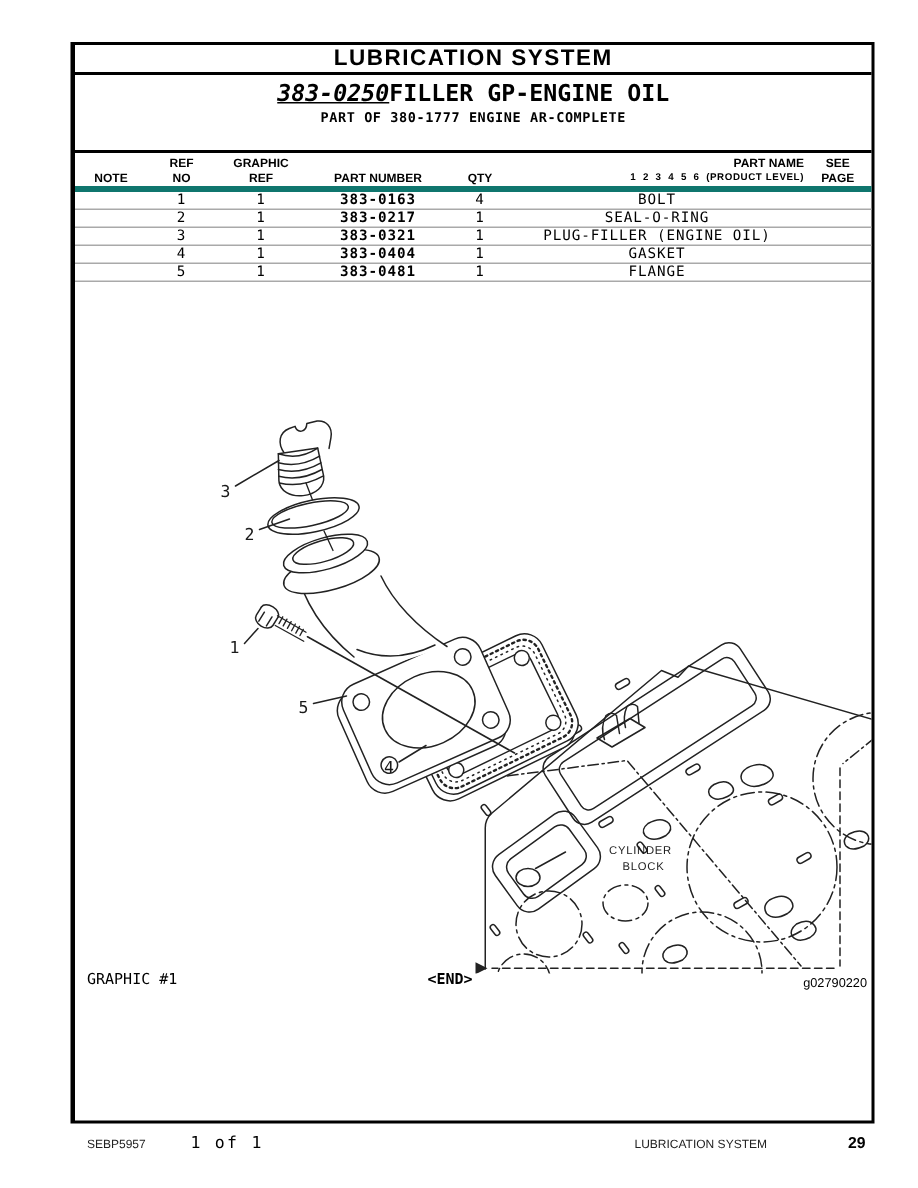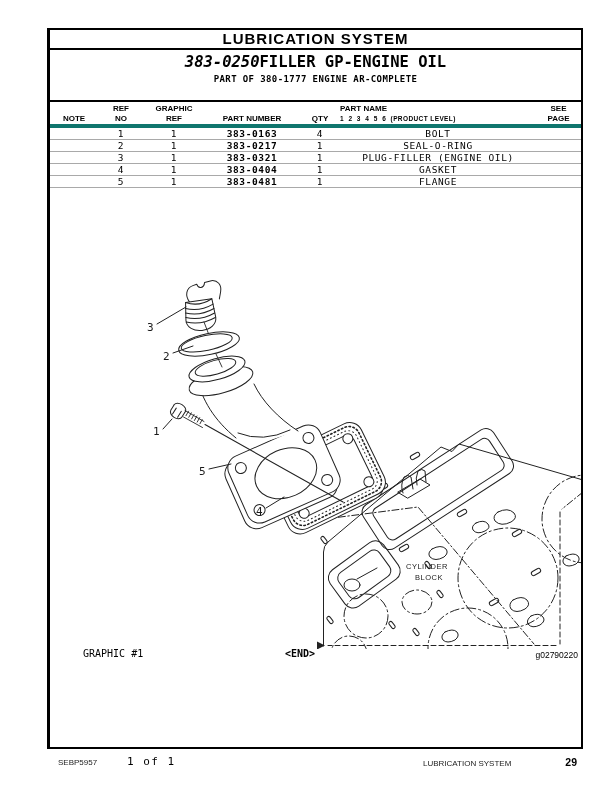--- a/index.html
+++ b/index.html
@@ -5,40 +5,40 @@
   html,body{margin:0;padding:0;background:#fff;}
   body{width:612px;height:792px;position:relative;overflow:hidden;
        font-family:"Liberation Sans",sans-serif;color:#000;}
   .page-box{position:absolute;left:47px;top:28px;width:536px;height:721px;
        border:2px solid #000;border-left:3px solid #000;box-sizing:border-box;background:#fff;}
   .title-bar{height:18px;border-bottom:2px solid #000;text-align:center;
        font-family:"Liberation Sans",sans-serif;font-weight:bold;font-size:15px;
        line-height:18px;letter-spacing:1px;}
   .main-title{margin-top:4px;text-align:center;
        font-family:"DejaVu Sans Mono",monospace;font-weight:bold;font-size:15.5px;line-height:17px;}
-  .main-title .pn{font-style:italic;margin-right:0;}
+  .main-title .pn{font-style:italic;margin-right:0;text-decoration:underline;}
   .sub-title{text-align:center;font-family:"DejaVu Sans Mono",monospace;
        font-weight:bold;font-size:9px;letter-spacing:.4px;margin-top:3px;}
   .meta-row{display:flex;justify-content:space-between;padding:0 9px 0 8px;margin-top:4px;
        font-family:"DejaVu Sans Mono",monospace;font-weight:bold;font-size:10.5px;}
   table.parts{position:absolute;left:0;top:70px;width:531px;border-collapse:collapse;
        table-layout:fixed;border-top:2px solid #000;}
   table.parts th{font-family:"Liberation Sans",sans-serif;font-weight:bold;font-size:8px;
        line-height:9.5px;padding:2px 0 1px 0;vertical-align:bottom;border-bottom:4px solid #0f766e;}
   table.parts th .hl1,table.parts th .hl2{display:block;}
-  th.col-name{text-align:left;}
+  th.col-name{text-align:right;}
   th.col-name .plevel{font-size:6.5px;font-weight:bold;white-space:pre;letter-spacing:.4px;}
   table.parts td{height:11px;line-height:11px;font-family:"DejaVu Sans Mono",monospace;
        font-size:9.5px;letter-spacing:.6px;text-align:center;padding:0;
        border-bottom:1px solid #a9a9a9;overflow:hidden;white-space:nowrap;}
   td.c-pnum{font-weight:bold;}
   td.c-name{text-align:left;padding-left:2px;}
   .diagram-svg{position:absolute;left:0;top:155px;}
   .caption-row span{position:absolute;top:618px;font-family:"DejaVu Sans Mono",monospace;font-size:10px;}
-  .cap-left{left:8px;margin-left:25px;}
+  .cap-left{left:8px;}
   .cap-end{left:235px;font-weight:bold;}
   .cap-id{right:3px;font-family:"Liberation Sans",sans-serif !important;font-size:8.5px !important;top:620px !important;margin-left:48px;}
   .footer-left{position:absolute;left:58px;top:758px;font-size:8px;color:#222;text-align:right;}
   .footer-pages{position:absolute;left:127px;top:755px;font-family:"DejaVu Sans Mono",monospace;
        font-weight:normal;font-size:11px;letter-spacing:1.5px;}
   .footer-right{position:absolute;right:35px;top:756px;display:flex;align-items:baseline;gap:11px;}
   .footer-right .sec{font-size:8px;color:#222;}
   .footer-right .pno{font-weight:bold;font-size:10.5px;margin-left:43px;}
   svg text{font-family:"DejaVu Sans Mono",monospace;font-size:11px;fill:#1a1a1a;}
   svg text.blk{font-family:"Liberation Sans",sans-serif;font-size:7.5px;letter-spacing:.5px;}

